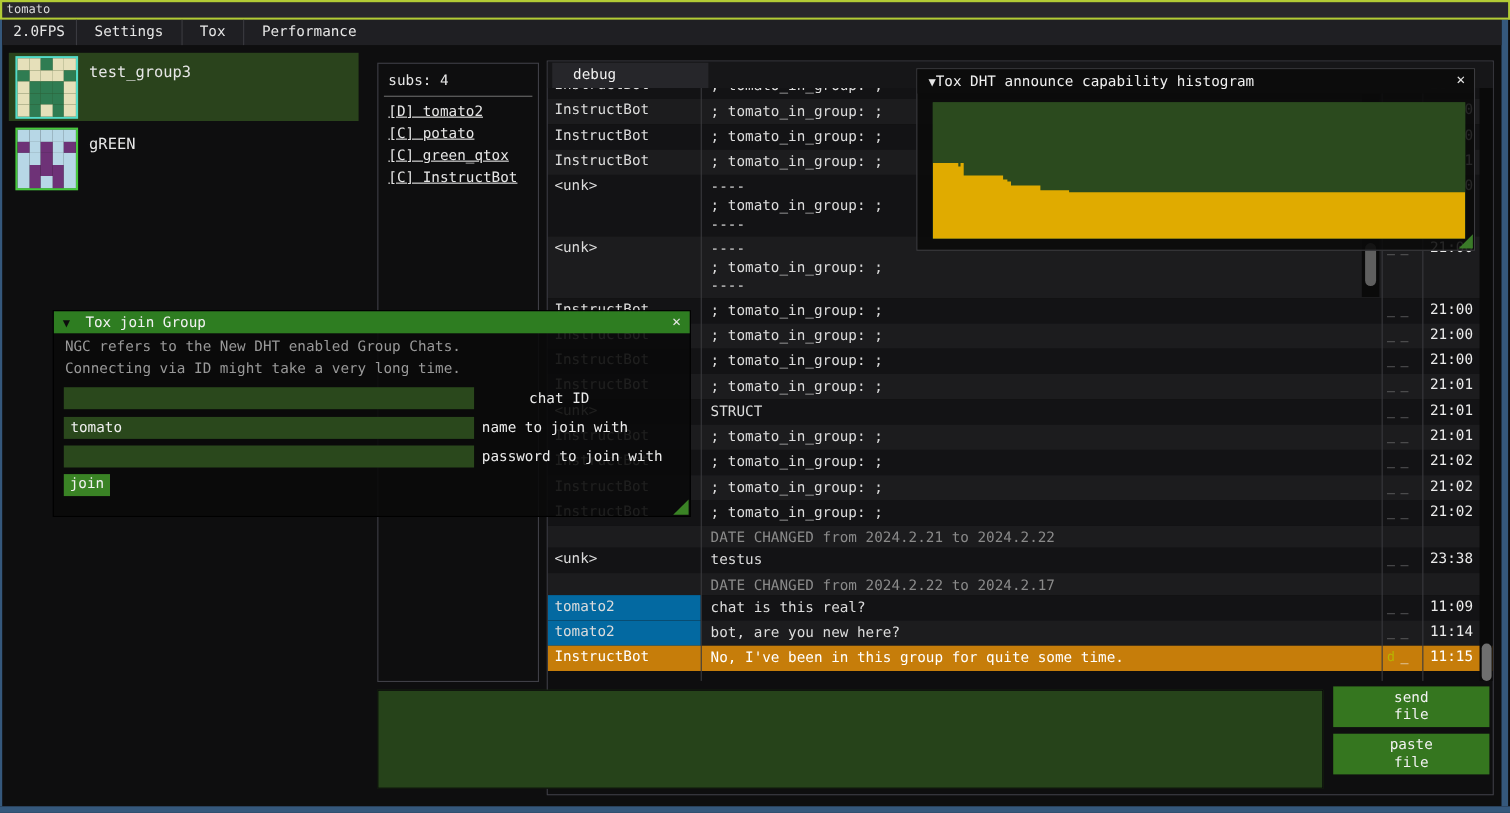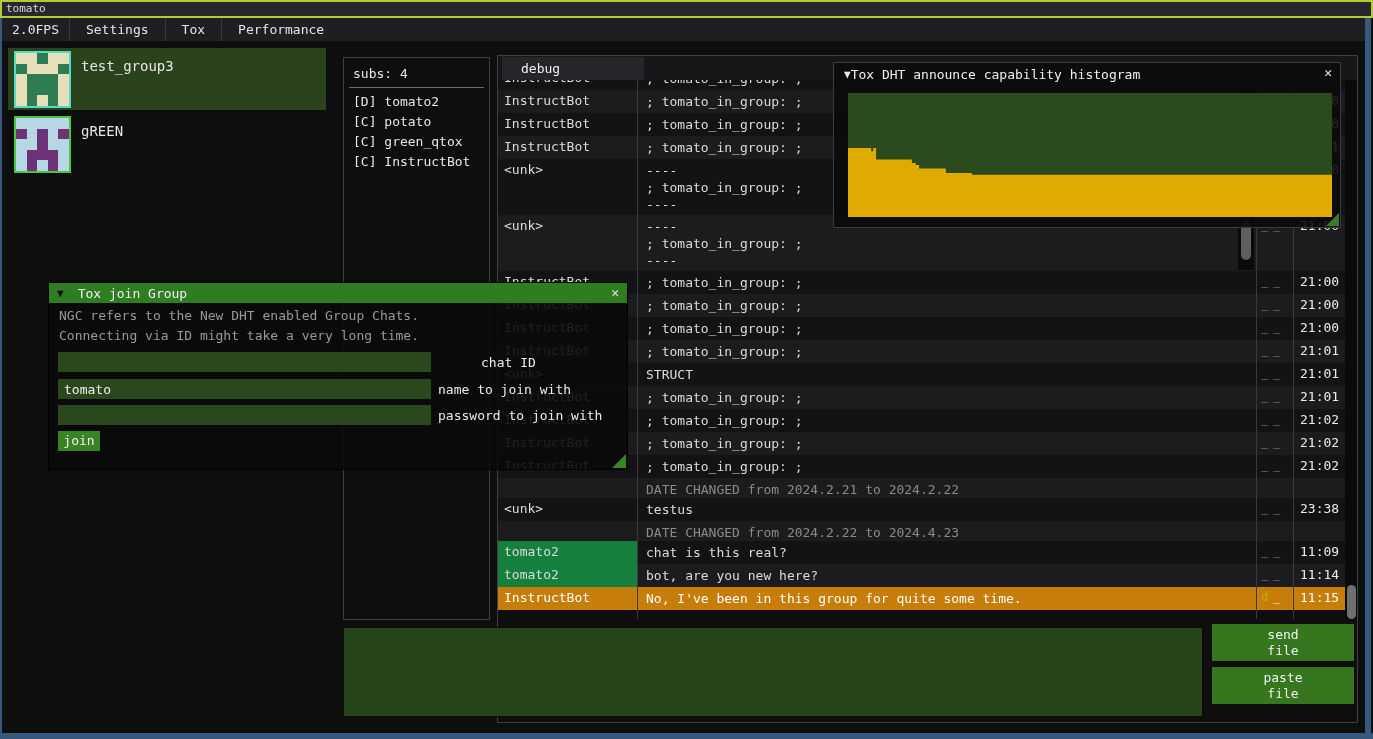--- a/index.html
+++ b/index.html
@@ -19,34 +19,34 @@
   
   .contact{left:8px;width:318px;height:62px;display:flex;align-items:flex-start;}
   .contact.selected{background:#2a431c;}
   .avatar{width:57px;height:57px;margin:3px 0 0 6px;display:grid;grid-template-columns:repeat(5,1fr);grid-template-rows:repeat(5,1fr);}
   .contact-label{color:#e6e6e6;font-size:14px;margin:10px 0 0 10px;}
 
   
   #subs-panel{left:343px;top:57px;width:147px;height:563px;border:1px solid #3f3f46;background:#0e0e0f;color:#e6e6e6;font-size:13px;}
   #subs-title{margin:8px 0 0 9px;}
   #subs-sep{margin:6px 5px 4px 5px;height:1px;background:#6a6a6a;}
-  .member{padding:2px 0 2px 9px;line-height:16px;white-space:nowrap;}
+  .member{padding:2px 0 2px 9px;line-height:16px;white-space:nowrap;text-decoration:underline;}
 
   
   #chat-panel{left:497px;top:55px;width:861px;height:668px;border:1px solid #3f3f46;background:#0e0e0f;}
   #tabbar{left:0;top:0;width:859px;height:24px;background:#161618;}
   #tab-debug{left:4px;top:1px;width:142px;height:23px;background:#26262a;color:#f0f0f0;font-size:13px;line-height:23px;padding-left:19px;}
   #messages{left:0;top:24px;width:859px;height:539px;overflow:hidden;}
   #rows{position:absolute;left:0;top:-13px;right:0;}
   .crow{position:relative;width:100%;display:flex;}
   .crow.dark{background:#131315;}
   .crow.light{background:#1c1c1e;}
   .crow.hl{background:#c67d0a;}
   .cell-name{width:139px;flex:0 0 139px;color:#dcdcdc;font-size:13px;padding:3px 0 0 6px;white-space:nowrap;overflow:hidden;}
-  .cell-name.green{background:#15803d;}
+  .cell-name.green{background:#0369a1;}
   .cell-msg{width:619px;flex:0 0 619px;color:#dcdcdc;font-size:13px;padding:3px 0 0 9px;white-space:nowrap;overflow:hidden;}
   .cell-flags{width:37px;flex:0 0 37px;color:#8a8a8a;font-size:12px;padding:3px 0 0 5px;letter-spacing:5px;white-space:nowrap;}
   .cell-time{width:64px;flex:0 0 64px;color:#ececec;font-size:13px;padding:3px 0 0 7px;white-space:nowrap;}
   .crow.hl .cell-msg,.crow.hl .cell-name,.crow.hl .cell-time{color:#fff;}
   .flag-d{color:#b8b400;}
   .crow.hl .cell-flags{color:#f0f0f0;}
   .date-row .cell-msg{color:#8a8a8a;}
   .msg-line{line-height:17px;}
   .single .msg-line{line-height:17px;}
   .col-sep{top:24px;width:1px;height:539px;background:#3a3a3e;}
@@ -314,21 +314,21 @@
             <div class="cell-name">&lt;unk&gt;</div>
             <div class="cell-msg single">
               <div class="msg-line">testus</div>
             </div>
             <div class="cell-flags"><span>_</span><span>_</span></div>
             <div class="cell-time">23:38</div>
           </div>
           <div class="crow light date-row" style="height: 20px;">
             <div class="cell-name"></div>
             <div class="cell-msg">
-              <div class="msg-line">DATE CHANGED from 2024.2.22 to 2024.4.23</div>
+              <div class="msg-line">DATE CHANGED from 2024.2.22 to 2024.2.17</div>
             </div>
             <div class="cell-flags"></div>
             <div class="cell-time"></div>
           </div>
           <div class="crow dark" style="height: 23px;">
             <div class="cell-name green">tomato2</div>
             <div class="cell-msg single">
               <div class="msg-line">chat is this real?</div>
             </div>
             <div class="cell-flags"><span>_</span><span>_</span></div>

